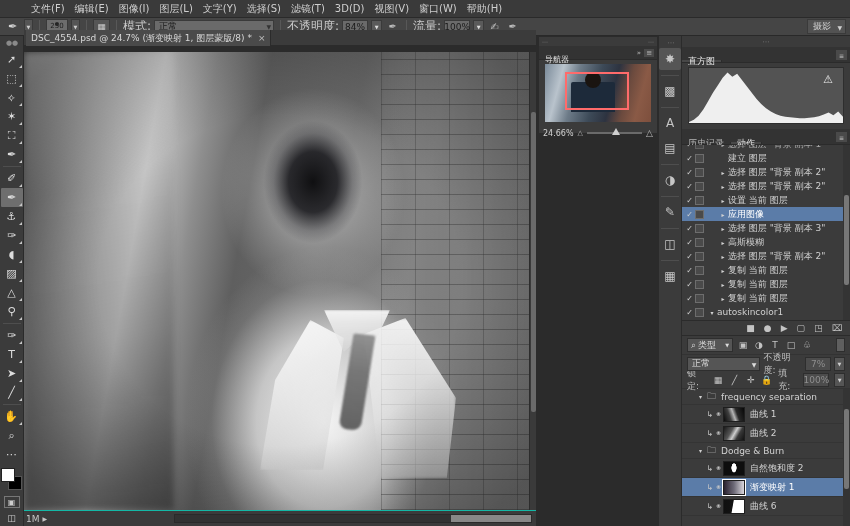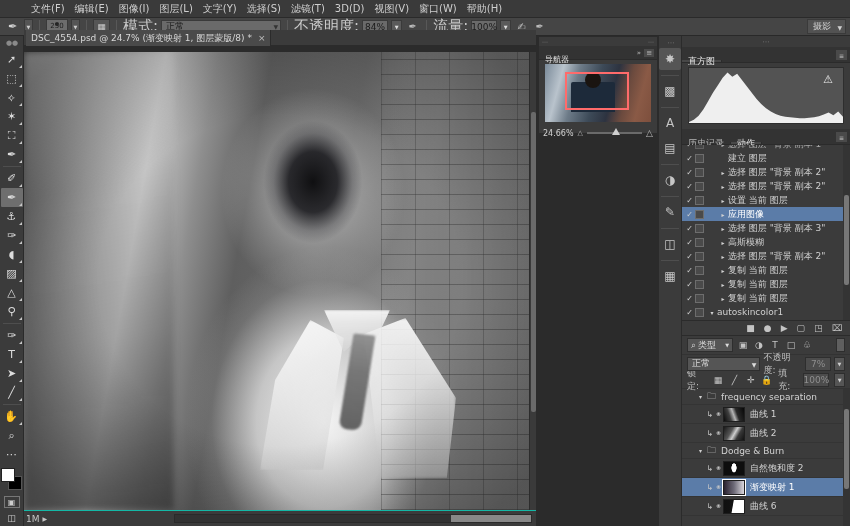--- a/index.html
+++ b/index.html
@@ -32,21 +32,21 @@
   }
 
   
   .optionsbar {
     position: absolute; left: 0; top: 18px; width: 850px; height: 18px;
     background: #454545;
     display: flex; align-items: center; gap: 3px;
     padding-left: 4px;
     border-bottom: 1px solid #292929;
   }
-  .ob-label { font-size: 15px; color: #cacaca; white-space: nowrap; }
+  .ob-label { font-size: 12px; color: #cacaca; white-space: nowrap; }
   .ob-sep { width: 1px; height: 14px; background: #585858; margin: 0 3px; }
   .ob-tool-icon {
     width: 17px; height: 15px; display:flex; align-items:center; justify-content:center;
     color:#d4d4d4; font-size:11px;
   }
   .ob-brushsize {
     width: 22px; height: 15px; background: #6d6d6d; border: 1px solid #3a3a3a;
     display: flex; flex-direction: column; align-items: center; justify-content: center;
     font-size: 7px; color: #1e1e1e; position: relative;
   }

